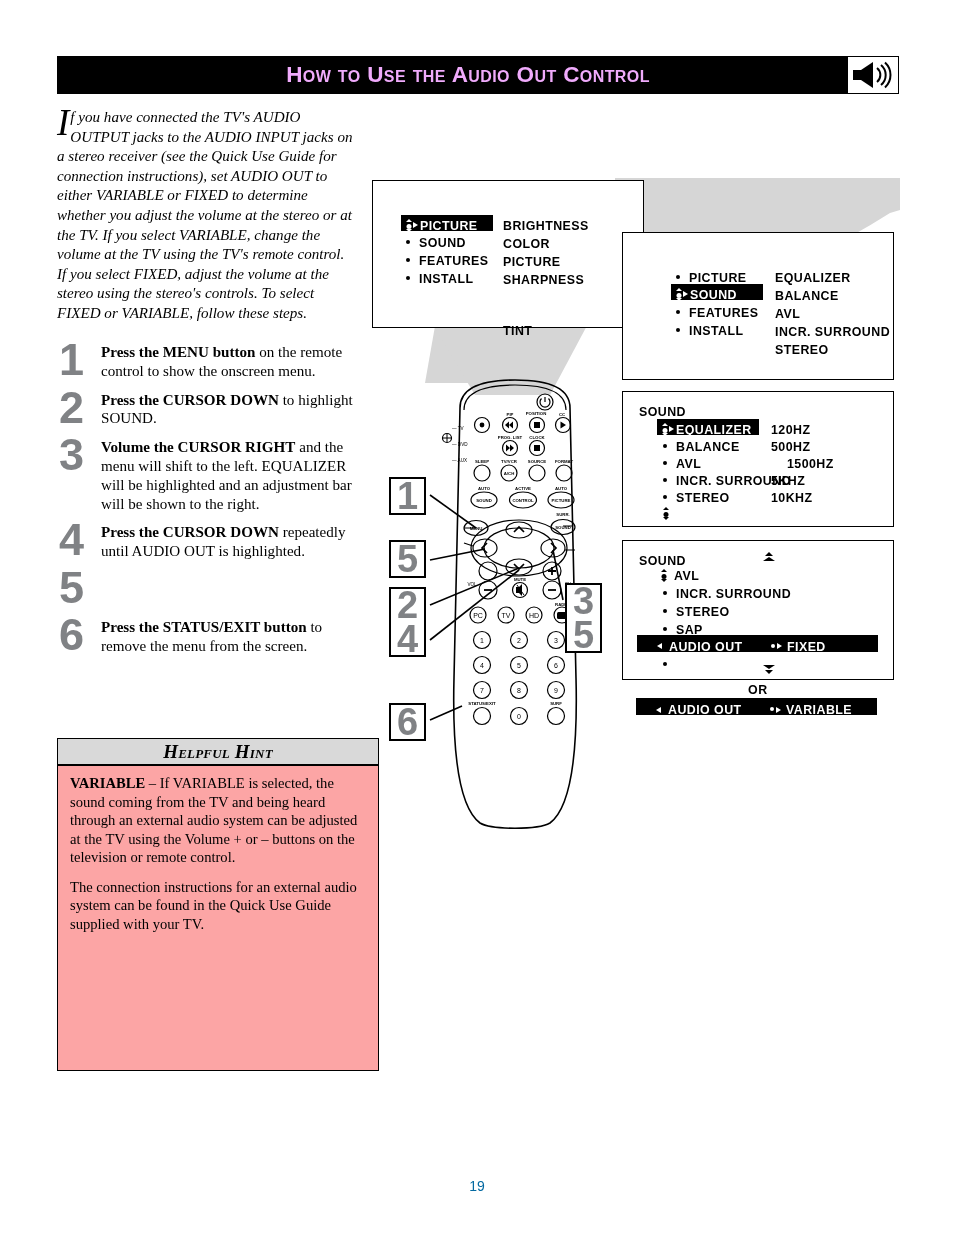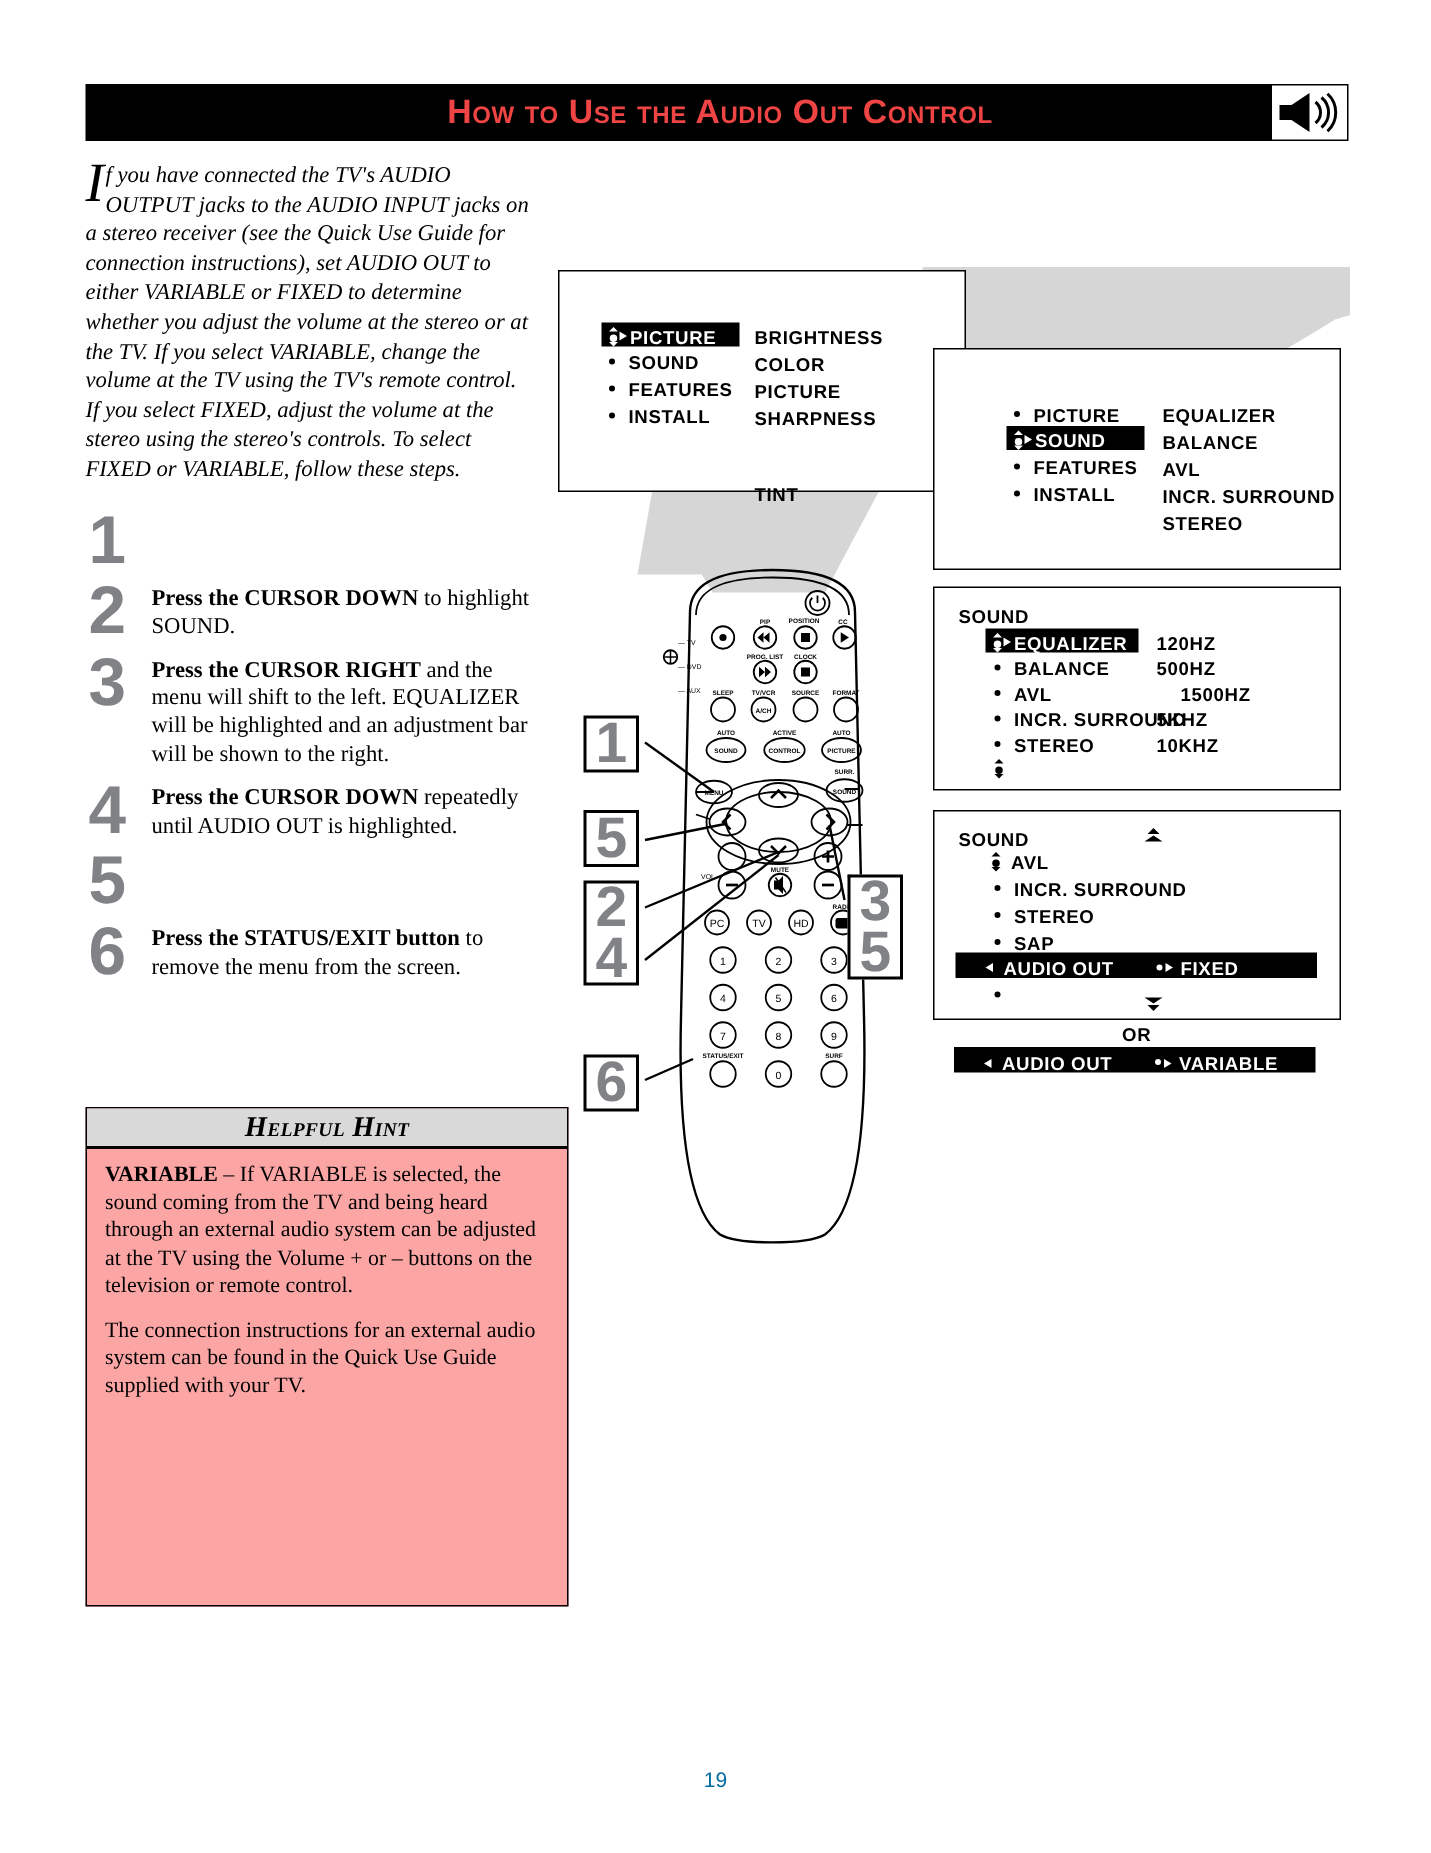--- a/index.html
+++ b/index.html
@@ -12,23 +12,23 @@
     overflow: hidden;
   }
 
   
   .header-bar {
     position: absolute; left: 57px; top: 56px;
     width: 842px; height: 38px;
     background: #000000;
   }
   .header-title {
-    position: absolute; left: 12px; top: 0; width: 100%; height: 100%;
+    position: absolute; left: 0; top: 0; width: 100%; height: 100%;
     display: flex; align-items: center; justify-content: center;
-    color: #ef4444;
+    color: #f0abfc;
     font-family: "Liberation Sans", sans-serif;
     font-weight: bold;
     font-size: 22.5px;
     letter-spacing: 0.4px;
     font-variant: small-caps;
     padding-right: 20px;
   }
   .header-icon-box {
     position: absolute; right: 1px; top: 1px;
     width: 50px; height: 36px;
@@ -229,28 +229,29 @@
   </div>
 </div>
 
 <div class="intro">
   <span class="dropcap">I</span><span>f you have connected the TV's AUDIO OUTPUT jacks to the AUDIO INPUT jacks on a stereo receiver (see the Quick Use Guide for connection instructions), set AUDIO OUT to either VARIABLE or FIXED to determine whether you adjust the volume at the stereo or at the TV.  If you select VARIABLE, change the volume at the TV using the TV's remote control.  If you select FIXED, adjust the volume at the stereo using the stereo's controls. To select FIXED or VARIABLE, follow these steps.</span>
 </div>
 
 <div class="steps">
   <div class="step">
     <div class="step-num">1</div>
+    <div class="step-body"><b>Press the MENU button</b><span> on the remote control to show the onscreen menu.</span></div>
   </div>
   <div class="step">
     <div class="step-num">2</div>
     <div class="step-body"><b>Press the CURSOR DOWN</b><span> to highlight SOUND.</span></div>
   </div>
   <div class="step">
     <div class="step-num">3</div>
-    <div class="step-body"><b>Press the CURSOR RIGHT</b><span> and the menu will shift to the left. EQUALIZER will be highlighted and an adjustment bar will be shown to the right.</span></div>
+    <div class="step-body"><b>Volume the CURSOR RIGHT</b><span> and the menu will shift to the left. EQUALIZER will be highlighted and an adjustment bar will be shown to the right.</span></div>
   </div>
   <div class="step">
     <div class="step-num">4</div>
     <div class="step-body"><b>Press the CURSOR DOWN</b><span> repeatedly until AUDIO OUT is highlighted.</span></div>
   </div>
   <div class="step">
     <div class="step-num">5</div>
   </div>
   <div class="step">
     <div class="step-num">6</div>

